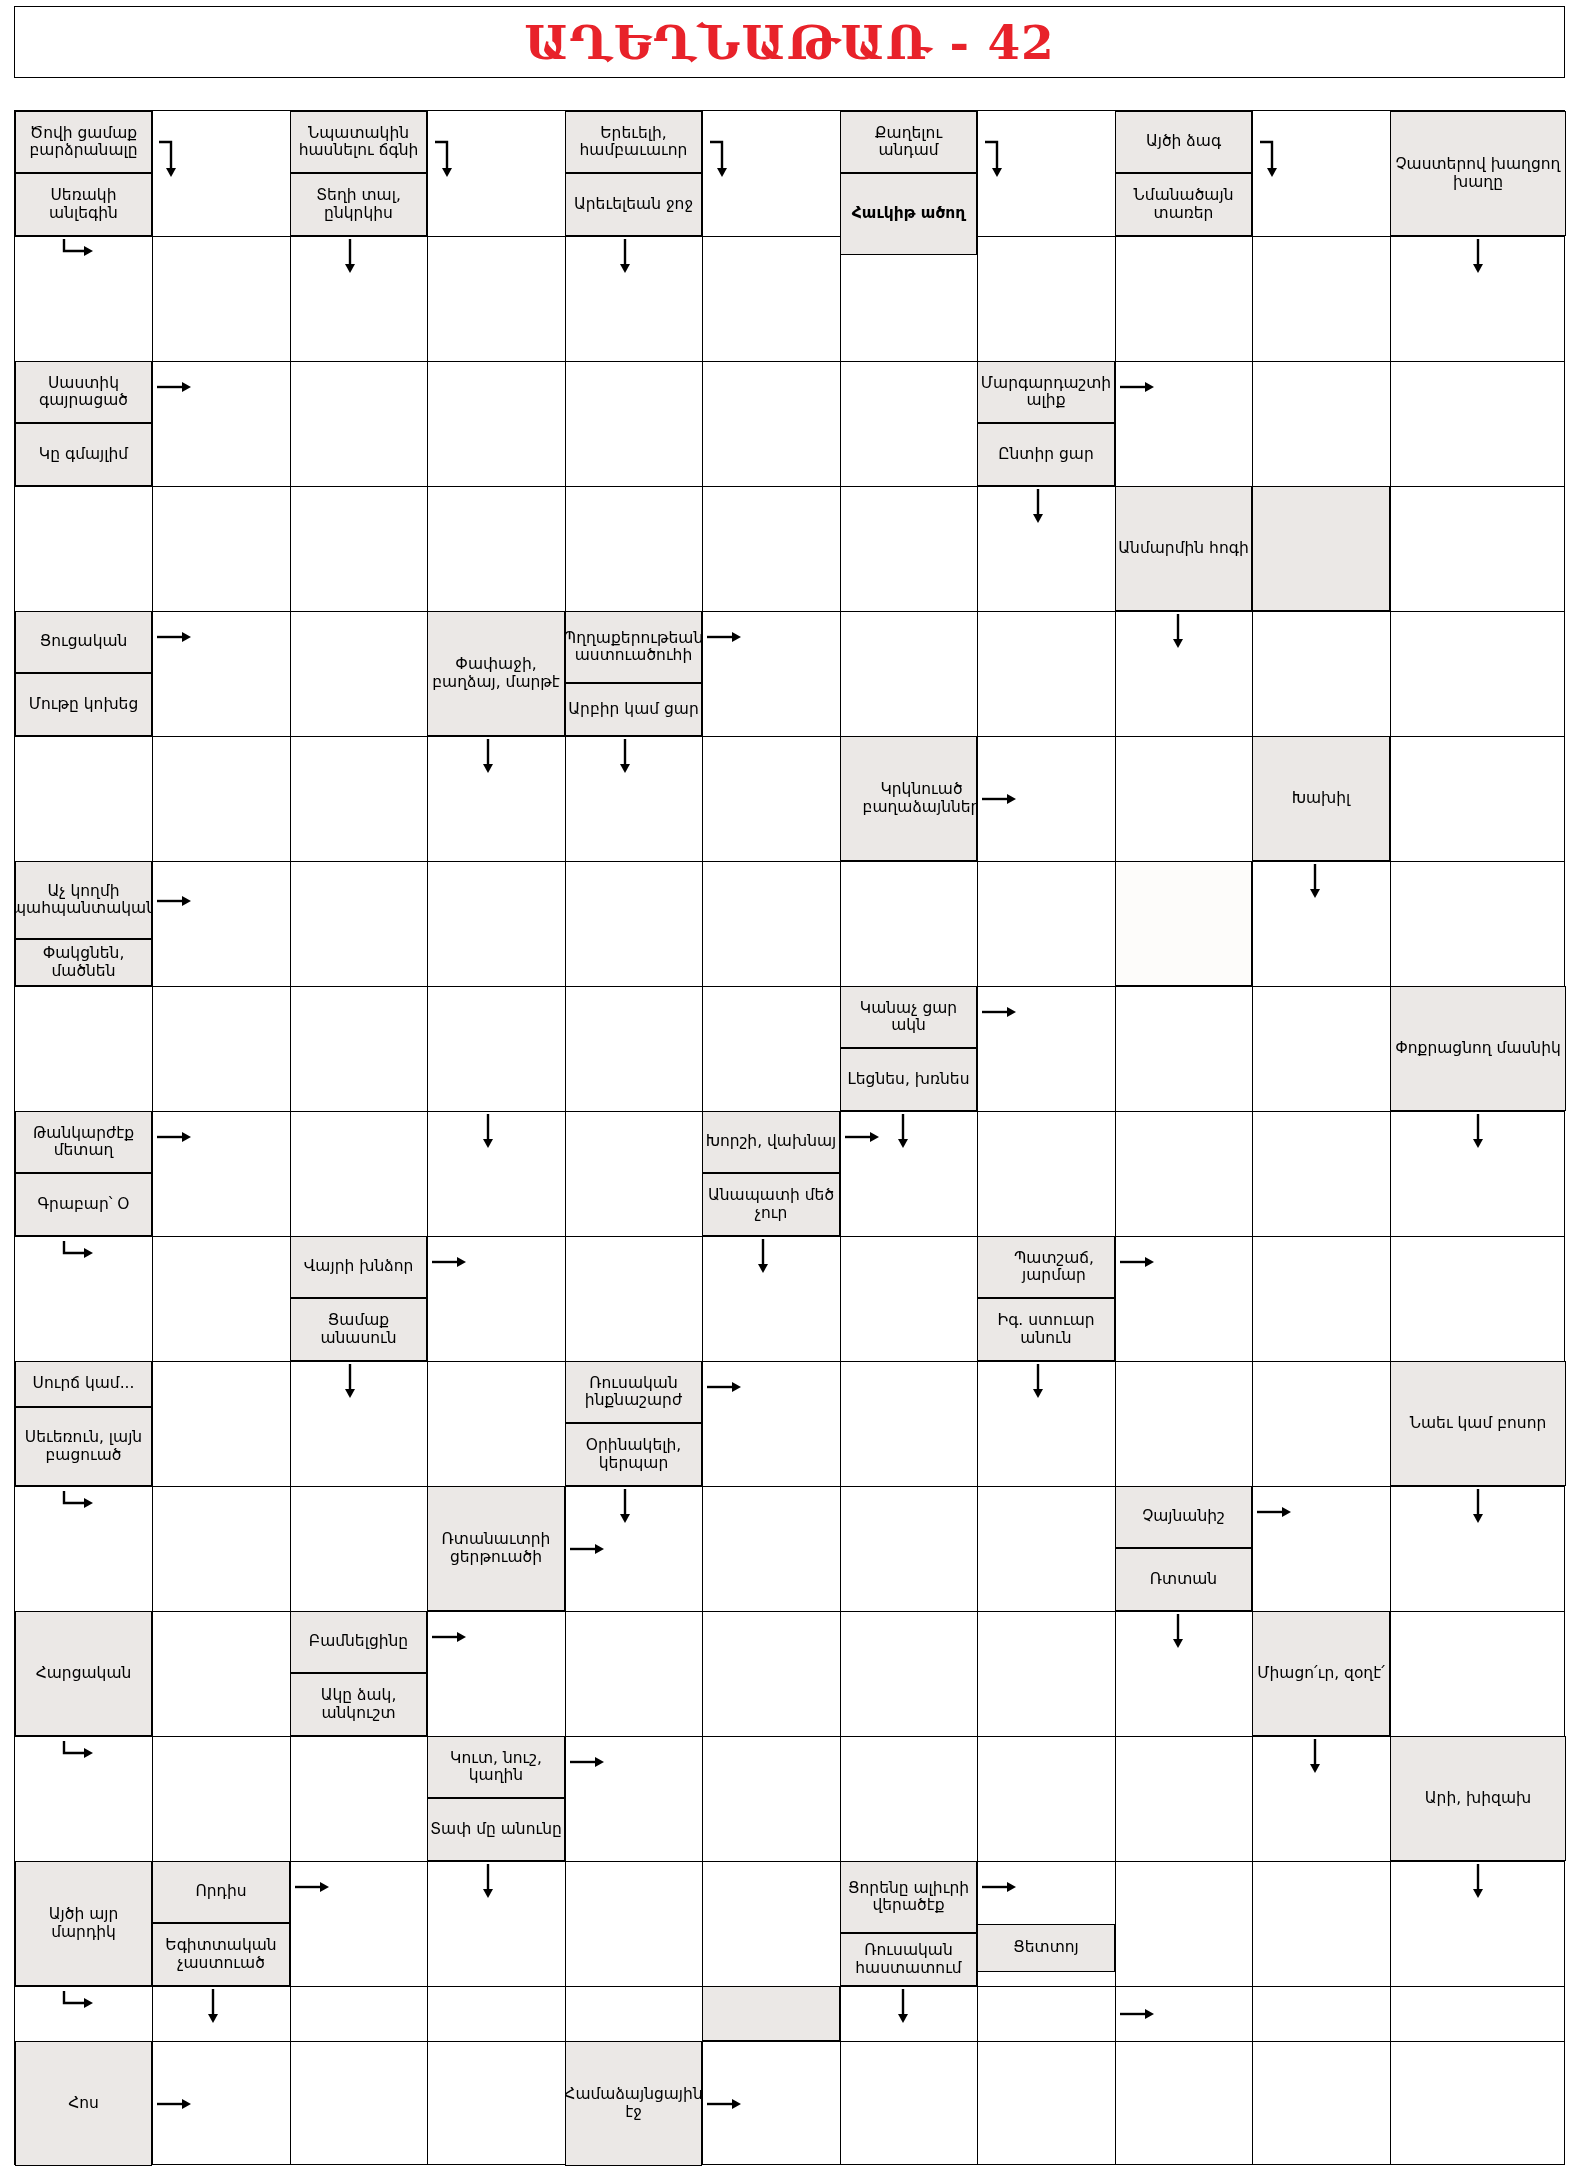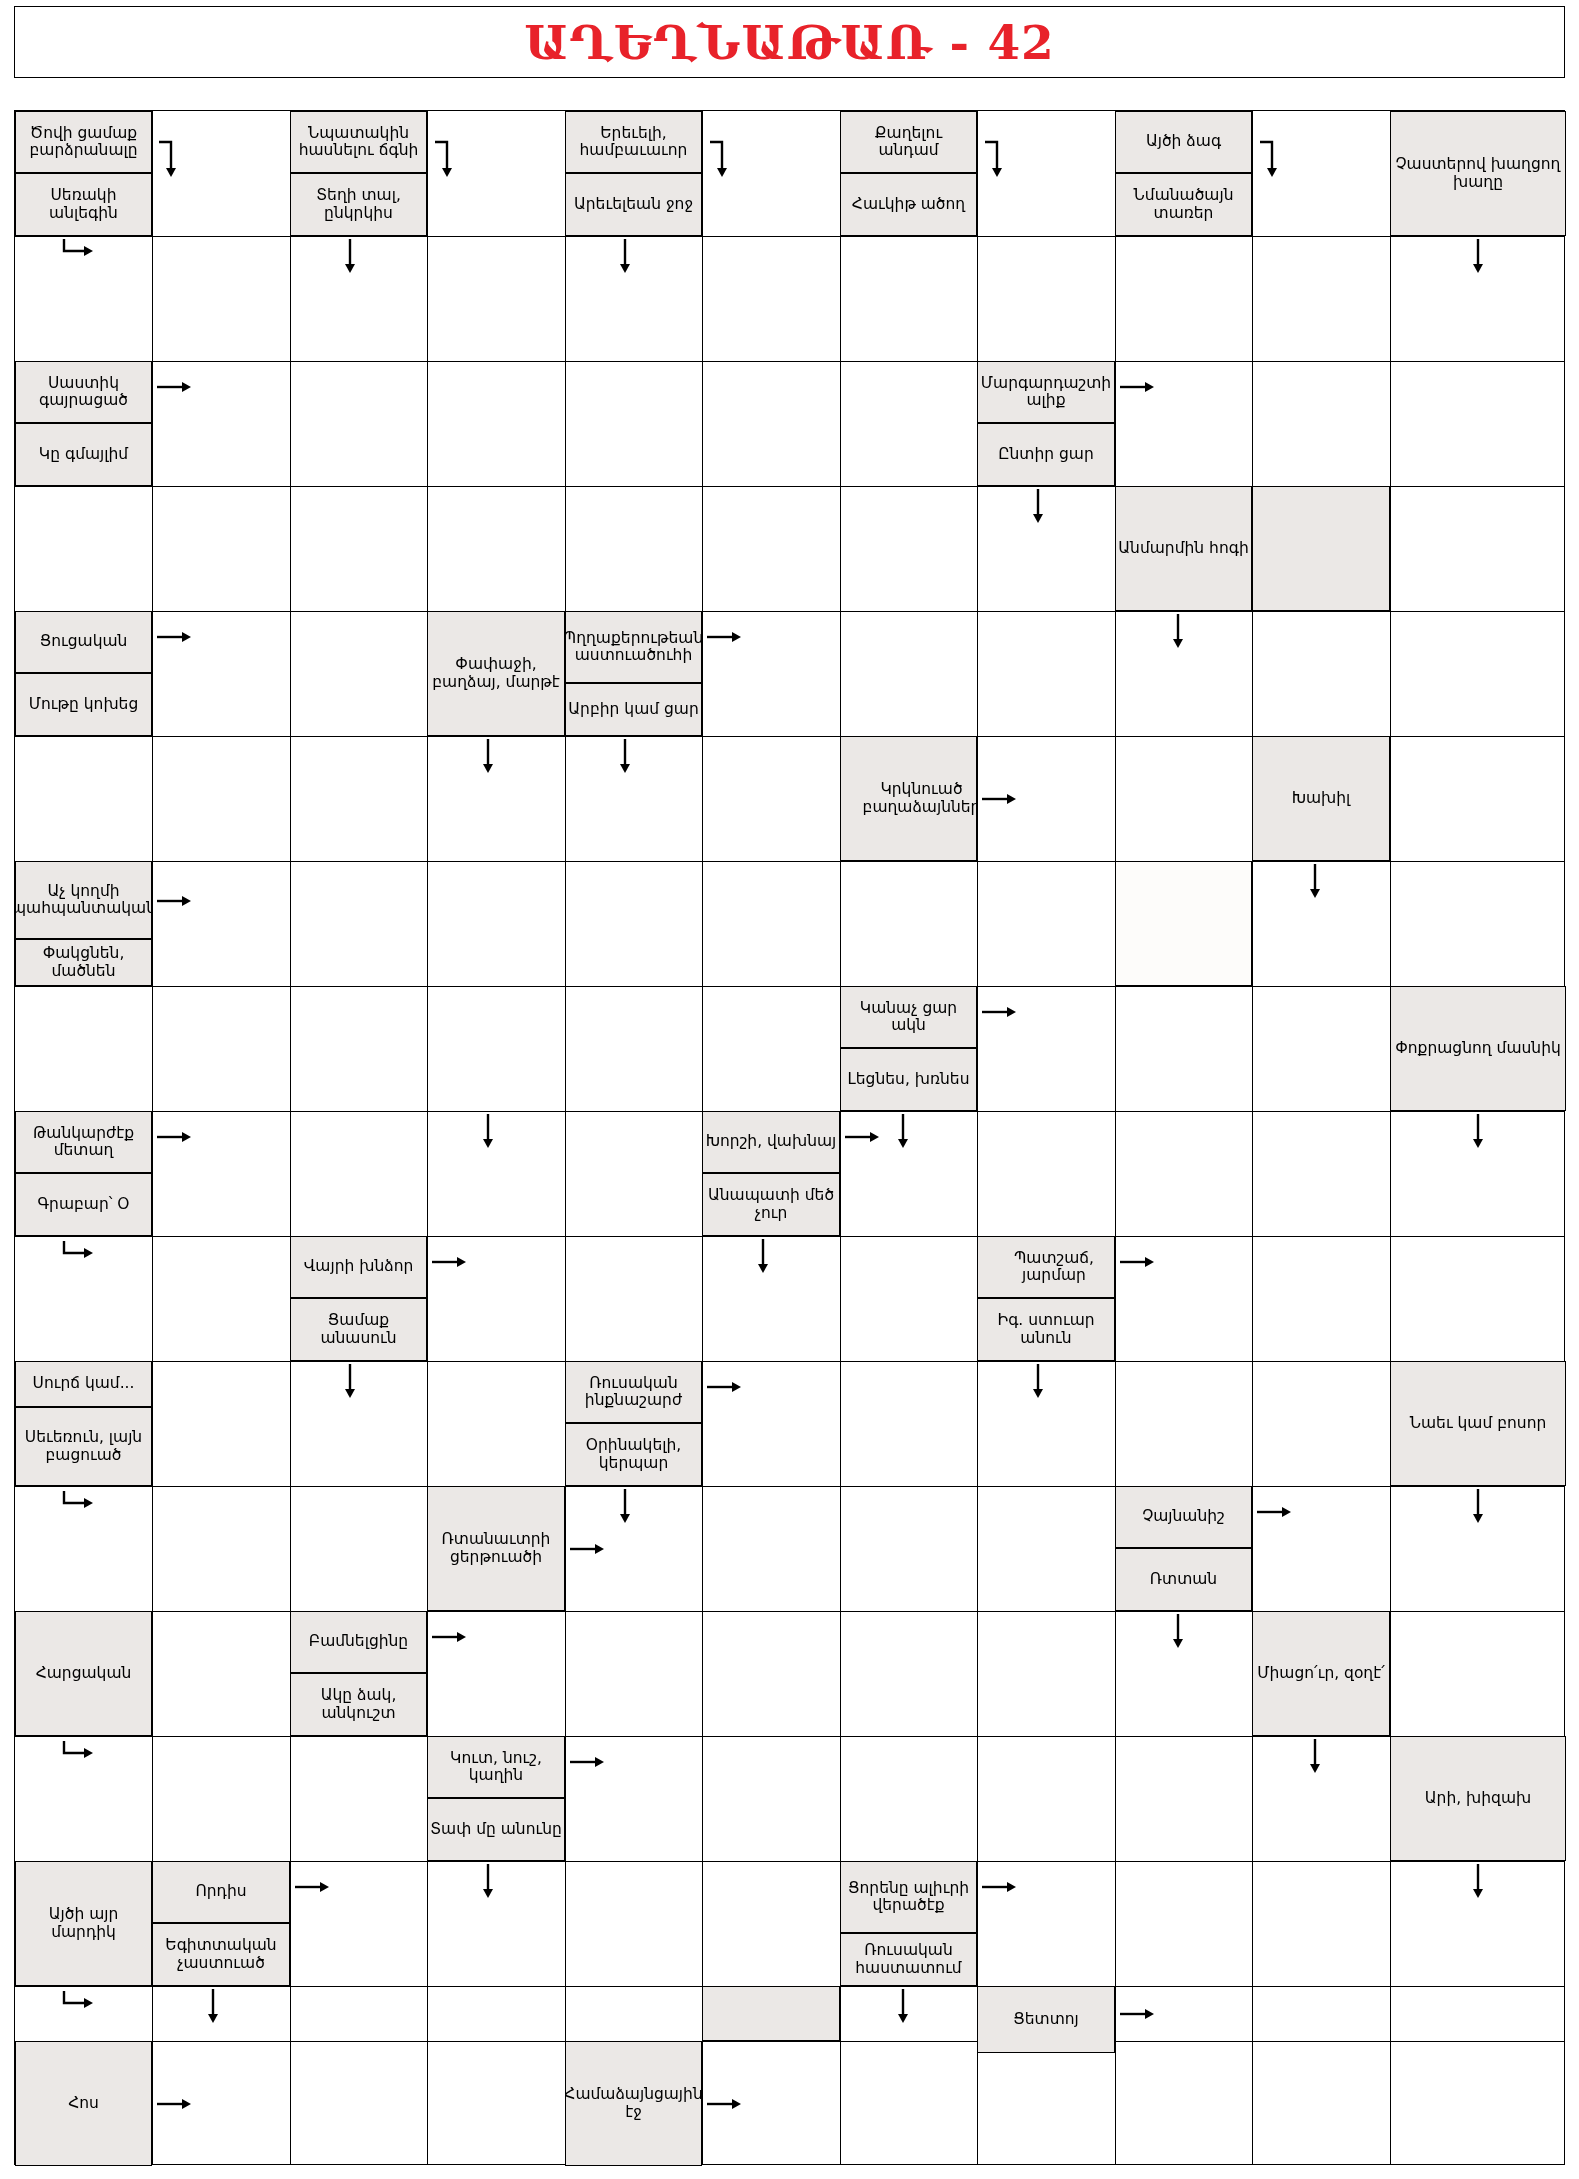--- a/index.html
+++ b/index.html
@@ -156,21 +156,21 @@
       </div>
     <div class="arrow" style="left:693px;top:28px;">
       <svg width="26" height="40" viewBox="0 0 26 40">
           <path d="M2 3 H14 V30" stroke="#000" stroke-width="2.4" fill="none"></path>
           <path d="M14 38 l-5 -9 h10 z" fill="#000"></path>
         </svg>
     </div>
     <div class="clue" style="left:825px;top:0px;width:137px;height:62px;">
         <span>Քաղելու անդամ</span>
       </div>
-    <div class="clue" style="left:825px;top:62px;width:137px;height:63px;">
+    <div class="clue" style="left:825px;top:62px;width:137px;height:82px;font-weight:bold;">
         <span>Հաւկիթ ածող</span>
       </div>
     <div class="arrow" style="left:968px;top:28px;">
       <svg width="26" height="40" viewBox="0 0 26 40">
           <path d="M2 3 H14 V30" stroke="#000" stroke-width="2.4" fill="none"></path>
           <path d="M14 38 l-5 -9 h10 z" fill="#000"></path>
         </svg>
     </div>
     <div class="clue" style="left:1100px;top:0px;width:137px;height:62px;">
         <span>Այծի ձագ</span>
@@ -604,21 +604,21 @@
         </svg>
     </div>
     <div class="arrow" style="left:880px;top:1878px;">
       <svg width="16" height="36" viewBox="0 0 16 36">
           <path d="M8 0 V26" stroke="#000" stroke-width="2.4" fill="none"></path>
           <path d="M8 34 l-5 -9 h10 z" fill="#000"></path>
         </svg>
     </div>
 
     <div class="clue blank" style="left:687px;top:1875px;width:138px;height:55px;"></div>
-    <div class="clue" style="left:962px;top:1875px;width:138px;height:67px;">
+    <div class="clue" style="left:962px;top:1813px;width:138px;height:48px;">
         <span>Ցետտոյ</span>
       </div>
     <div class="arrow" style="left:1105px;top:1895px;">
       <svg width="36" height="16" viewBox="0 0 36 16">
           <path d="M0 8 H26" stroke="#000" stroke-width="2.4" fill="none"></path>
           <path d="M34 8 l-9 -5 v10 z" fill="#000"></path>
         </svg>
     </div>
 
     <div class="clue" style="left:0px;top:1930px;width:137px;height:125px;">

